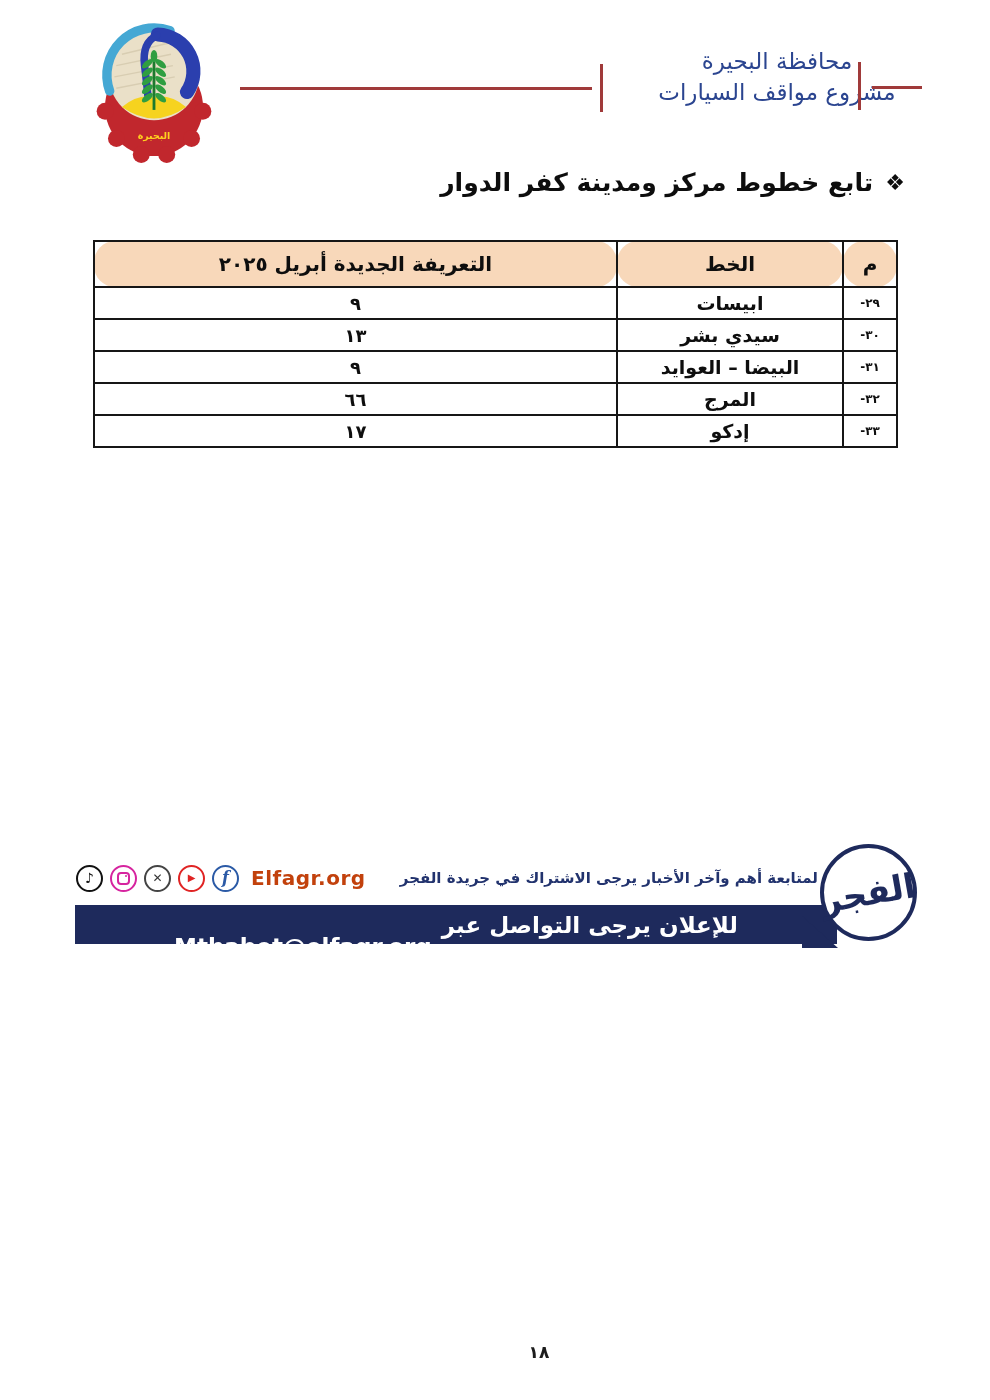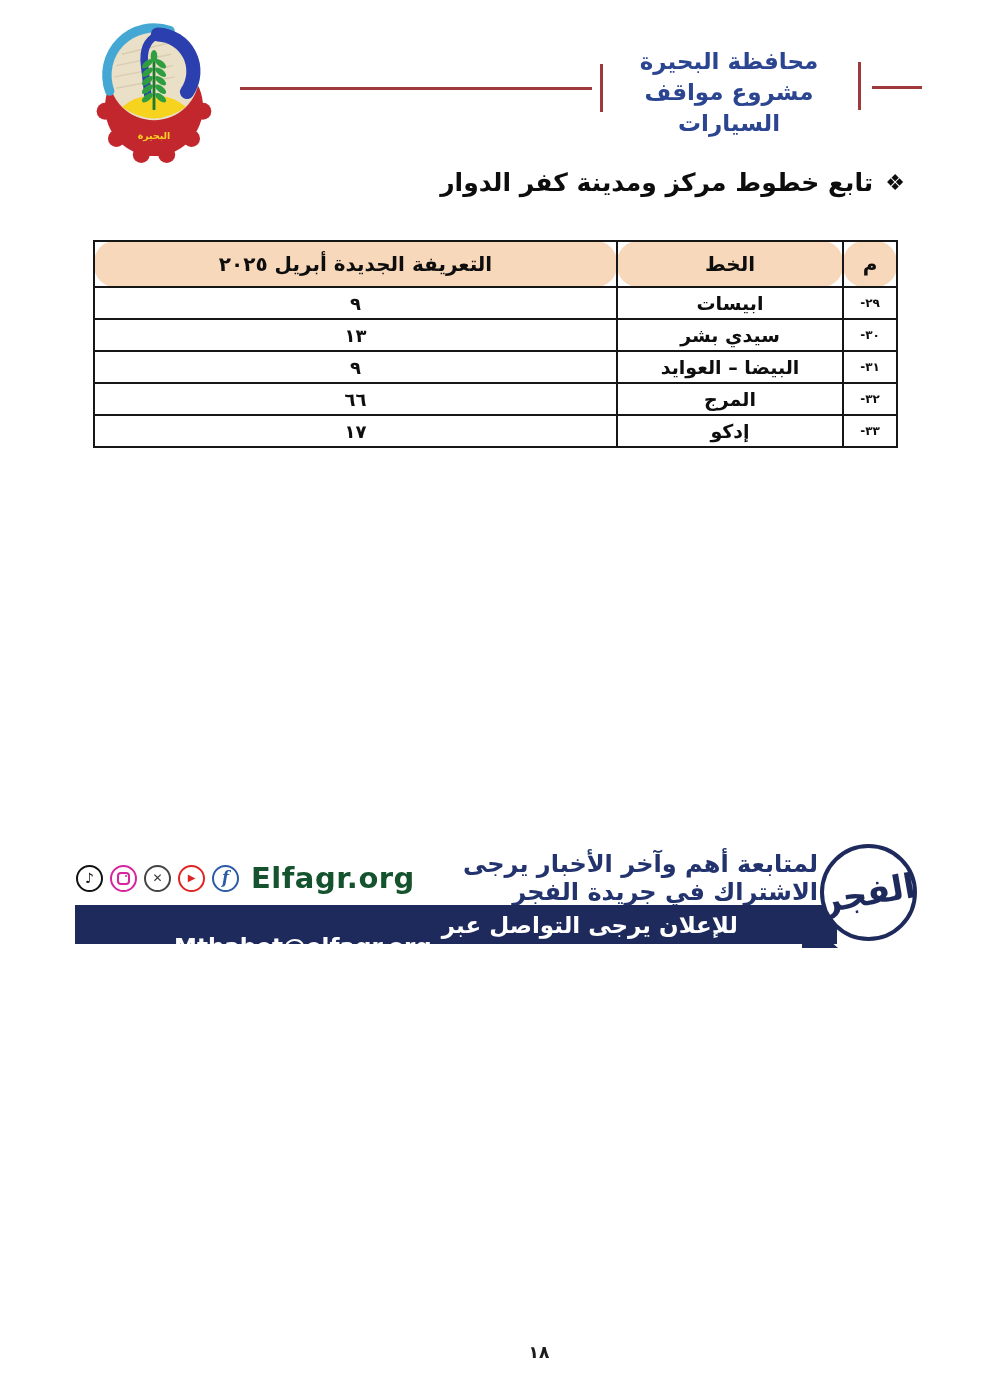--- a/index.html
+++ b/index.html
@@ -11,21 +11,21 @@
   
   .emblem{position:absolute;left:88px;top:20px;width:132px;height:144px;}
   .hline{position:absolute;background:#a03a3a;height:3px;}
   .hline-long{left:240px;top:87px;width:352px;}
   .hline-short{left:872px;top:86px;width:50px;}
   .vbar{position:absolute;background:#a03a3a;width:3px;height:48px;}
   .vbar-left{left:600px;top:64px;}
   .vbar-right{left:858px;top:62px;}
   .org-block{
     position:absolute;left:604px;top:46px;width:250px;
-    text-align:center;direction:rtl;color:#2b4590;font-weight:bold;line-height:1.35;
+    text-align:center;direction:rtl;color:#2b4590;font-weight:normal;line-height:1.35;padding-left:48px;
   }
   .org-line1{font-size:23px;}
   .org-line2{font-size:23px;}
   
   .doc-title{
     position:absolute;right:85px;top:168px;direction:rtl;color:#0d0d0d;
     font-weight:bold;font-size:25px;display:flex;align-items:center;gap:12px;
   }
   .doc-title .bullet{font-size:22px;}
   
@@ -62,24 +62,24 @@
   .i-instagram{border:2px solid #d6249f;}
   .i-instagram .cam{
     position:relative;width:13px;height:13px;border:2px solid #d6249f;border-radius:4px;
     box-sizing:border-box;display:block;
   }
   .i-instagram .dot{
     position:absolute;right:1px;top:1px;width:2.5px;height:2.5px;border-radius:50%;
     background:#d6249f;display:block;
   }
   .site-name{
-    margin-left:12px;color:#14532d;font-weight:bold;font-size:29px;letter-spacing:0.5px;
+    margin-left:12px;color:#c2410c;font-weight:bold;font-size:20px;letter-spacing:0.5px;
   }
   .subscribe-text{
-    margin-left:auto;direction:rtl;color:#22336e;font-weight:bold;font-size:24px;
+    margin-left:auto;direction:rtl;color:#22336e;font-weight:bold;font-size:15px;
   }
   .ad-banner{
     position:absolute;left:75px;top:905px;width:762px;height:39px;background:#1e2a5c;
     display:flex;align-items:center;justify-content:center;direction:rtl;gap:10px;
     color:#ffffff;font-weight:bold;
   }
   .ad-banner .ar{font-size:23px;}
   .ad-banner .email{font-size:23px;direction:ltr;margin-top:45px;}
   .ribbon-fold{
     position:absolute;left:802px;top:916px;width:36px;height:32px;background:#1e2a5c;

